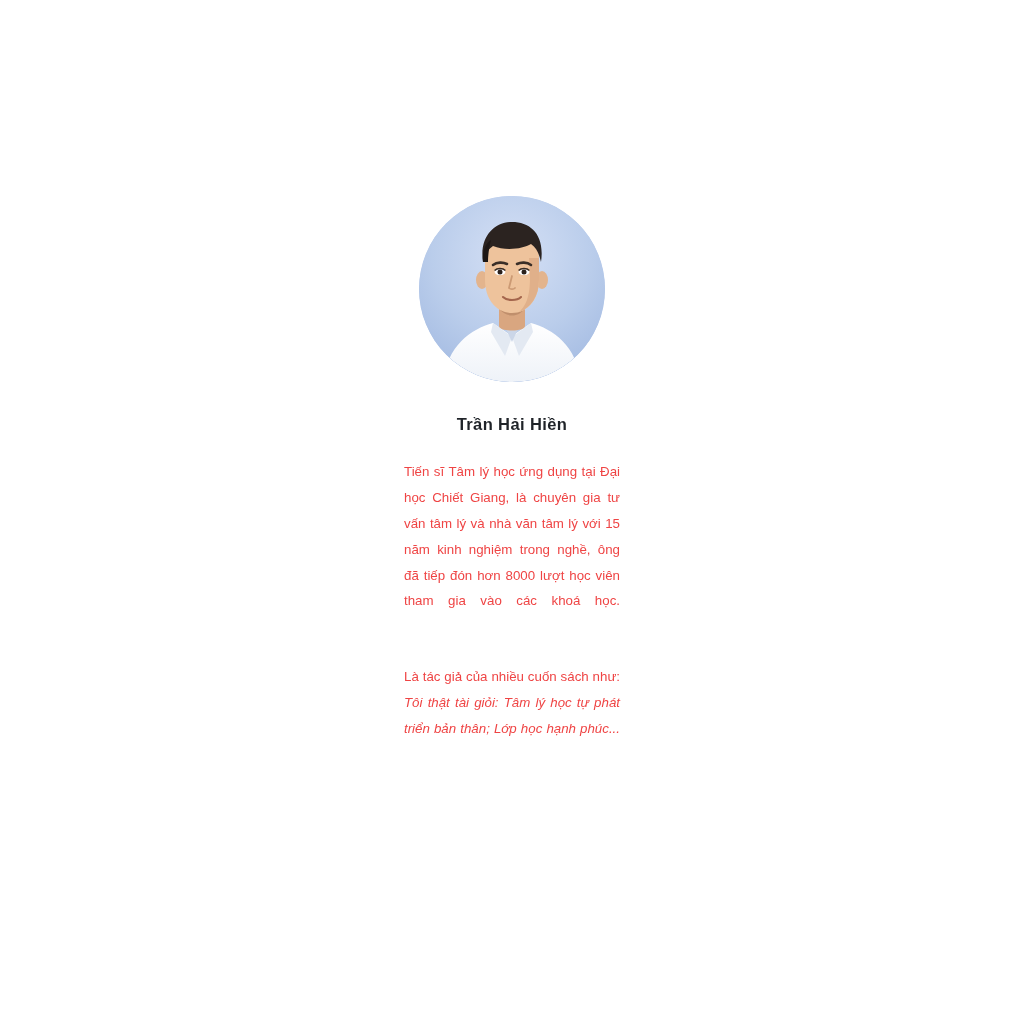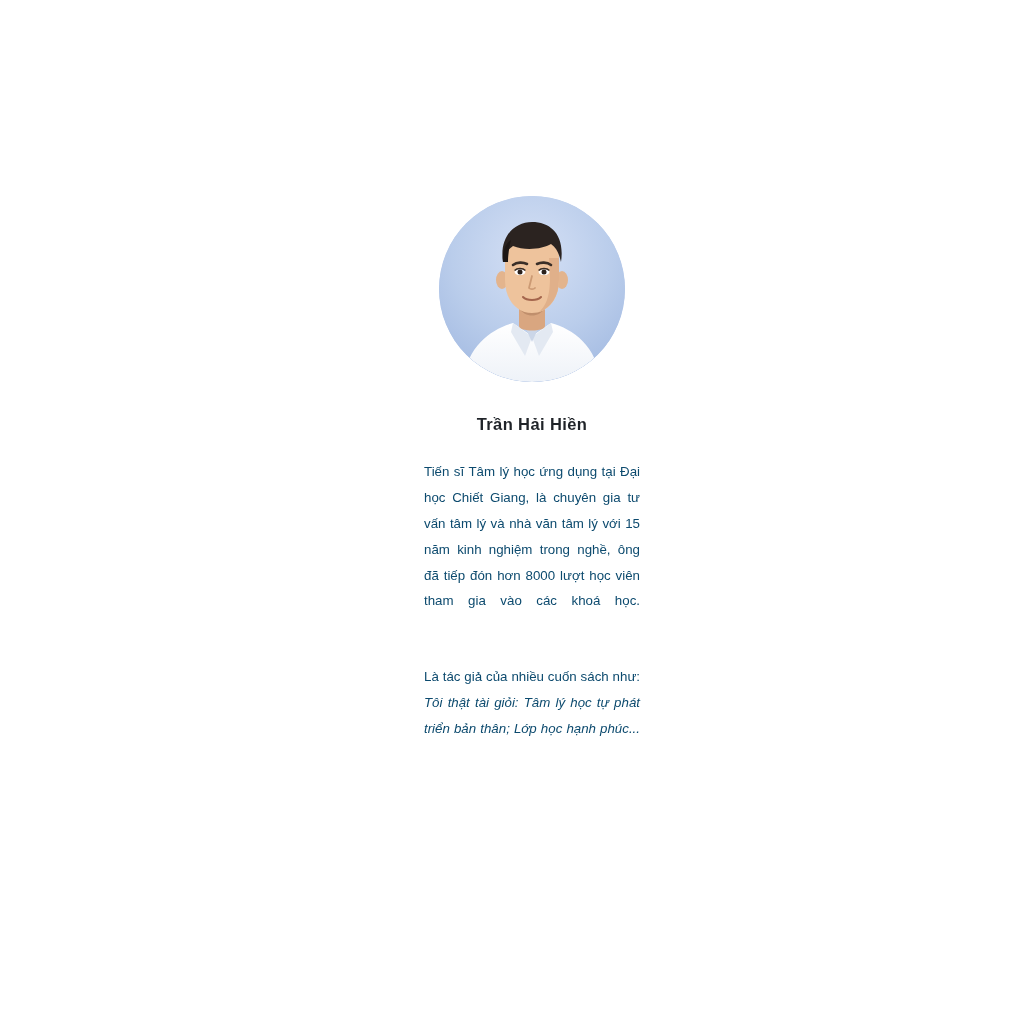--- a/index.html
+++ b/index.html
@@ -17,21 +17,21 @@
 
   .page {
     position: relative;
     width: 1024px;
     height: 1024px;
     background: #ffffff;
   }
 
   .author-card {
     position: absolute;
-    left: 424px;
+    left: 404px;
     top: 196px;
     width: 216px;
   }
 
   
   .avatar-wrap {
     width: 186px;
     height: 186px;
     margin: 0 auto;
     border-radius: 50%;
@@ -55,21 +55,21 @@
     letter-spacing: 0.4px;
     color: #1f2328;
     line-height: 1.3;
   }
 
   
   .bio {
     margin: 24px 0 0 0;
     font-size: 13.3px;
     line-height: 25.8px;
-    color: #0c4a6e;
+    color: #ef4444;
     text-align: justify;
     text-justify: inter-word;
   }
 
   .bio.second {
   }
 
   .bio .book-titles {
     font-style: italic;
   }

